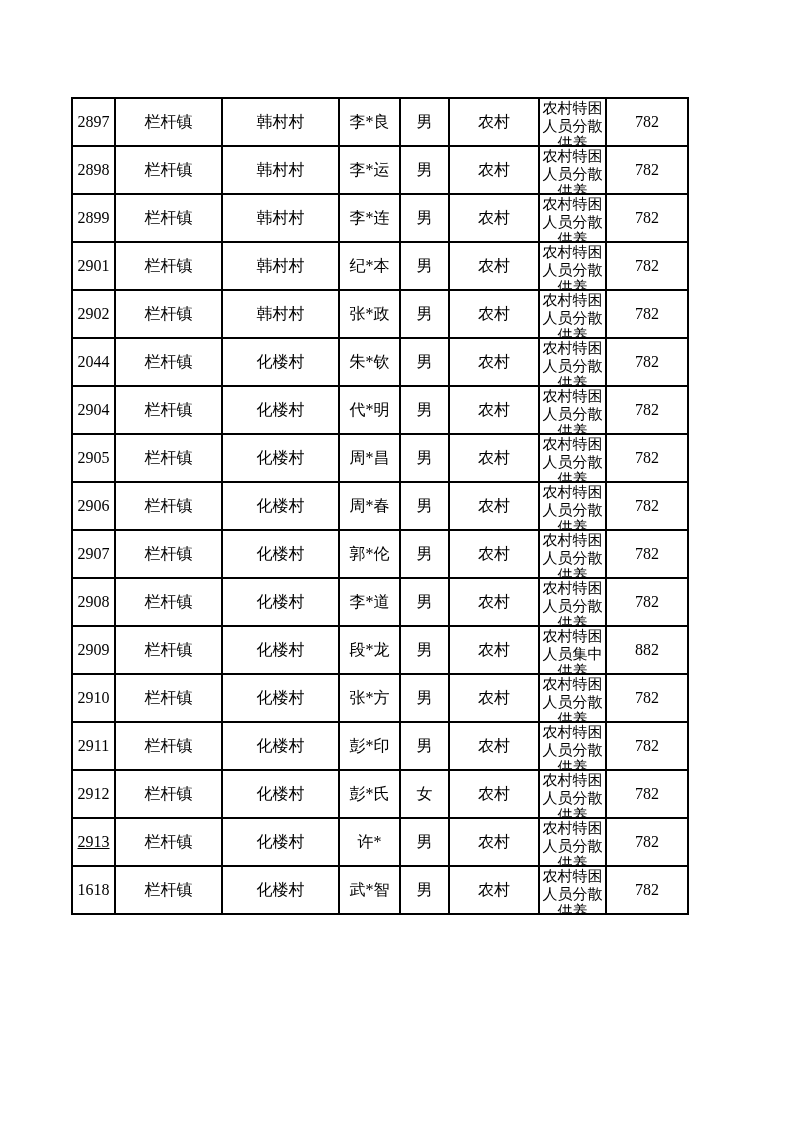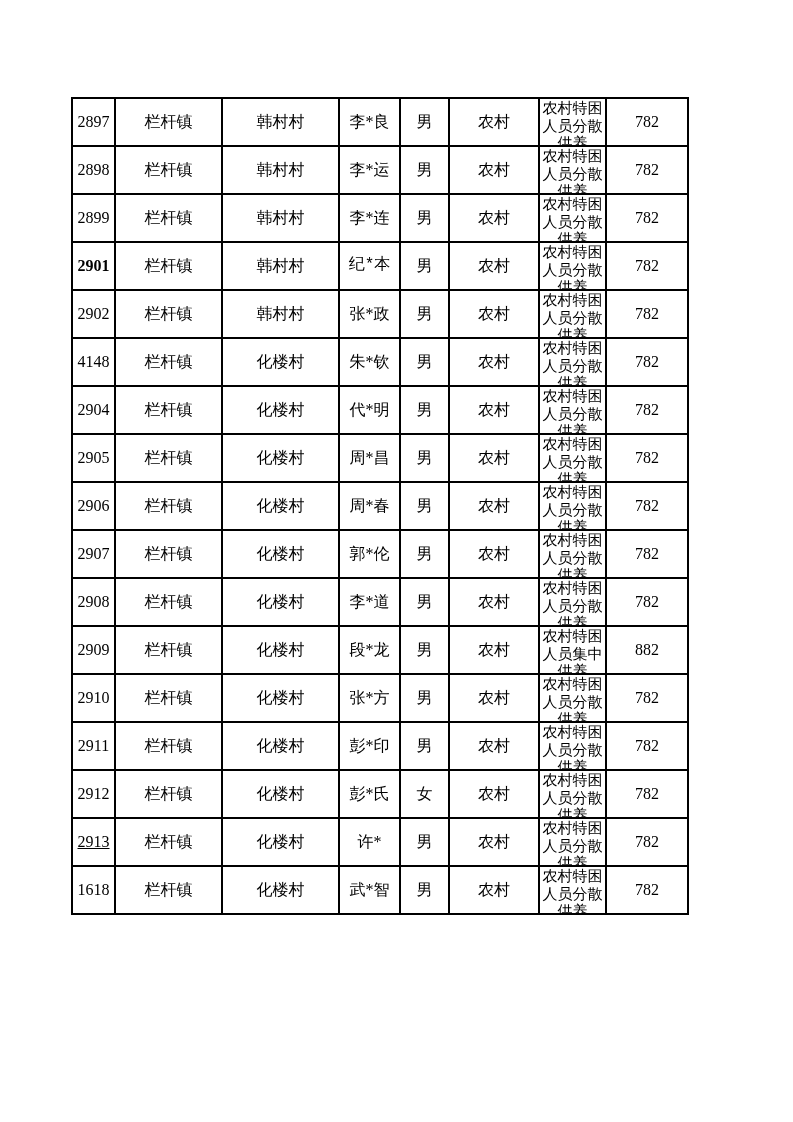--- a/index.html
+++ b/index.html
@@ -103,45 +103,45 @@
     <td class="c-village" style="border-color: rgb(0, 0, 0);">韩村村</td>
     <td class="c-name" style="border-color: rgb(0, 0, 0);">李*连</td>
     <td class="c-gender" style="border-color: rgb(0, 0, 0);">男</td>
     <td class="c-area" style="border-color: rgb(0, 0, 0);">农村</td>
     <td class="c-category" style="border-color: rgb(0, 0, 0);">
       <div class="cat-clip">农村特困人员分散供养</div>
     </td>
     <td class="c-amount" style="border-color: rgb(0, 0, 0);">782</td>
   </tr>
         <tr>
-    <td class="c-no" style="border-color: rgb(0, 0, 0); font-weight: bold;">2901</td>
-    <td class="c-town" style="border-color: rgb(0, 0, 0);">栏杆镇</td>
-    <td class="c-village" style="border-color: rgb(0, 0, 0);">韩村村</td>
-    <td class="c-name" style="border-color: rgb(0, 0, 0); font-family: Liberation Mono, monospace;">纪*本</td>
+    <td class="c-no" style="border-color: rgb(0, 0, 0);">2901</td>
+    <td class="c-town" style="border-color: rgb(0, 0, 0);">栏杆镇</td>
+    <td class="c-village" style="border-color: rgb(0, 0, 0);">韩村村</td>
+    <td class="c-name" style="border-color: rgb(0, 0, 0);">纪*本</td>
     <td class="c-gender" style="border-color: rgb(0, 0, 0);">男</td>
     <td class="c-area" style="border-color: rgb(0, 0, 0);">农村</td>
     <td class="c-category" style="border-color: rgb(0, 0, 0);">
       <div class="cat-clip">农村特困人员分散供养</div>
     </td>
     <td class="c-amount" style="border-color: rgb(0, 0, 0);">782</td>
   </tr>
         <tr>
     <td class="c-no" style="border-color: rgb(0, 0, 0);">2902</td>
     <td class="c-town" style="border-color: rgb(0, 0, 0);">栏杆镇</td>
     <td class="c-village" style="border-color: rgb(0, 0, 0);">韩村村</td>
     <td class="c-name" style="border-color: rgb(0, 0, 0);">张*政</td>
     <td class="c-gender" style="border-color: rgb(0, 0, 0);">男</td>
     <td class="c-area" style="border-color: rgb(0, 0, 0);">农村</td>
     <td class="c-category" style="border-color: rgb(0, 0, 0);">
       <div class="cat-clip">农村特困人员分散供养</div>
     </td>
     <td class="c-amount" style="border-color: rgb(0, 0, 0);">782</td>
   </tr>
         <tr>
-    <td class="c-no" style="border-color: rgb(0, 0, 0);">4148</td>
+    <td class="c-no" style="border-color: rgb(0, 0, 0);">2044</td>
     <td class="c-town" style="border-color: rgb(0, 0, 0);">栏杆镇</td>
     <td class="c-village" style="border-color: rgb(0, 0, 0);">化楼村</td>
     <td class="c-name" style="border-color: rgb(0, 0, 0);">朱*钦</td>
     <td class="c-gender" style="border-color: rgb(0, 0, 0);">男</td>
     <td class="c-area" style="border-color: rgb(0, 0, 0);">农村</td>
     <td class="c-category" style="border-color: rgb(0, 0, 0);">
       <div class="cat-clip">农村特困人员分散供养</div>
     </td>
     <td class="c-amount" style="border-color: rgb(0, 0, 0);">782</td>
   </tr>

